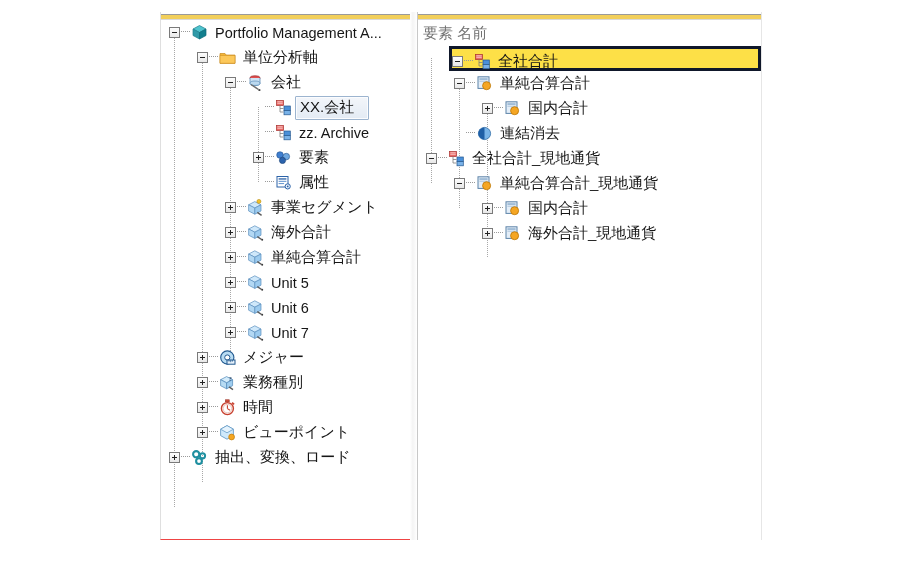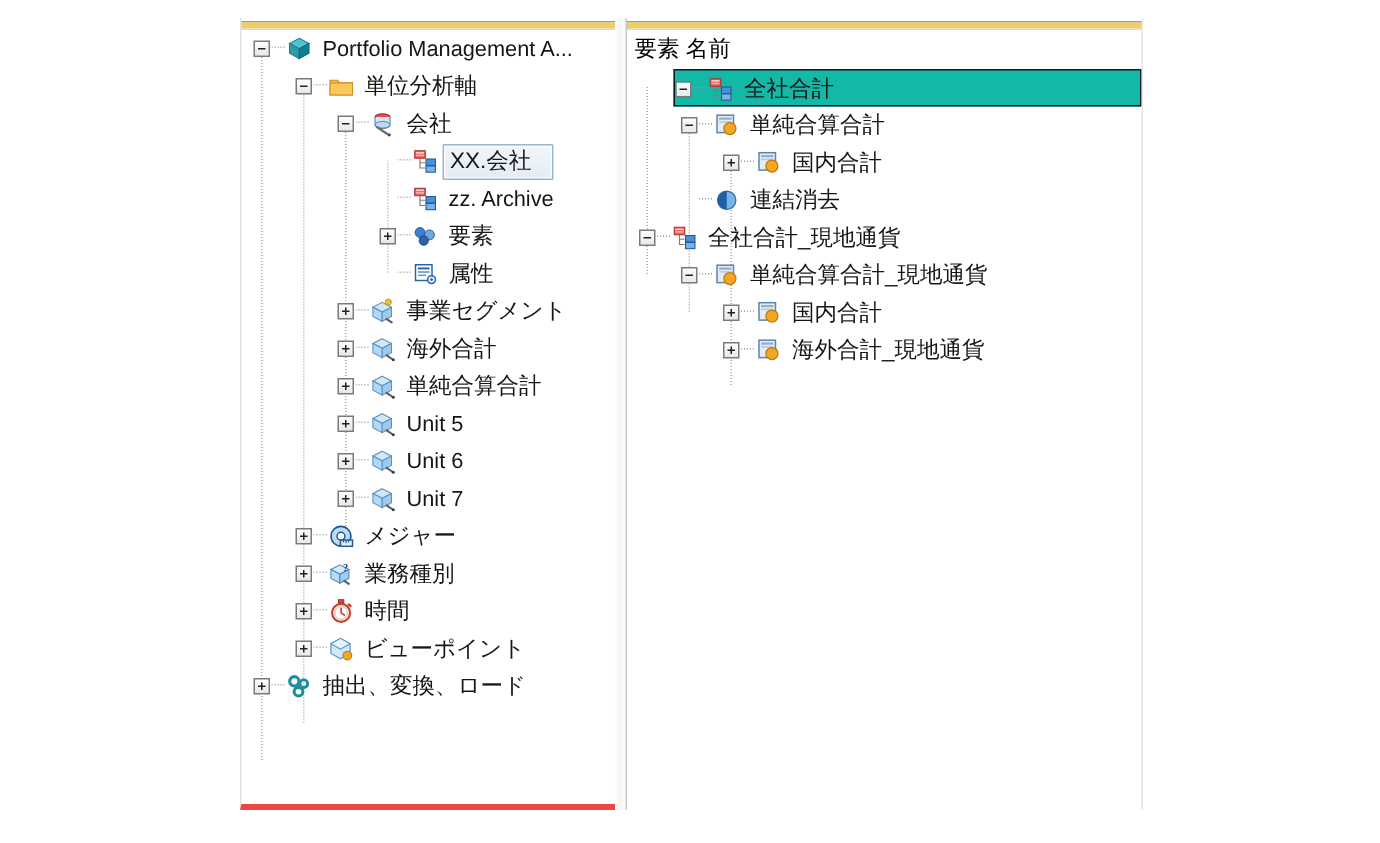--- a/index.html
+++ b/index.html
@@ -22,41 +22,41 @@
   }
   .topbar .l1{height:2px;background:#ffffff;}
   .topbar .l2{height:1px;background:#9a9a9a;}
   .topbar .l3{height:4px;background:#f2cf5b;}
   .topbar .l4{height:1px;background:#d9d9d9;}
 
   #left-panel{
     left:160px;top:12px;width:255px;height:528px;
     border-left:1px solid #dfdfdf;
     border-right:1px solid #c8c8c8;
-    border-bottom:4px solid #ef4444;
+    border-bottom:1px solid #ef4444;
   }
   #left-panel .tree-scroll{position:absolute;left:0;top:8px;right:0;bottom:0;overflow:hidden;}
 
   #right-panel{
     left:417px;top:12px;width:345px;height:528px;
     border-left:1px solid #c8c8c8;
     border-right:1px solid #e6e6e6;
   }
   #right-panel .tree-scroll{position:absolute;left:0;top:8px;right:0;bottom:0;overflow:hidden;}
 
   
   .splitter{
     position:absolute;left:410px;top:12px;width:7px;height:528px;
     background:linear-gradient(to right,#ffffff 0%,#f4f4f4 40%,#ffffff 100%);
   }
 
   
   .col-header{
     height:26px;line-height:26px;
-    font-size:15px;color:#000000;
+    font-size:15px;color:#737373;
     padding-left:5px;white-space:nowrap;
   }
 
   
   .row{
     position:relative;height:25px;line-height:25px;
     white-space:nowrap;font-size:0;
   }
   .row .lbl{
     display:inline-block;vertical-align:middle;
@@ -67,22 +67,22 @@
   .row.sel-box .lbl{
     background:linear-gradient(to bottom,#f3f6fa 0%,#e3ebf4 100%);
     border:1px solid #9cb4cf;
     border-radius:1px;
     padding:1px 14px 2px 4px;
     box-shadow:inset 0 0 0 1px #fbfcfe;
     margin-left:-4px;
     text-align:right;
   }
   .row.sel-bar{
-    background:#14b8a6;
-    border:1px solid #0f172a;
+    background:#fde047;
+    border:3px solid #0f172a;
     box-sizing:border-box;
   }
   .row.sel-bar.full{
     margin-left:31px;width:calc(100% - 31px);
   }
 
   
   .ind{display:inline-block;vertical-align:middle;height:25px;}
 
   

